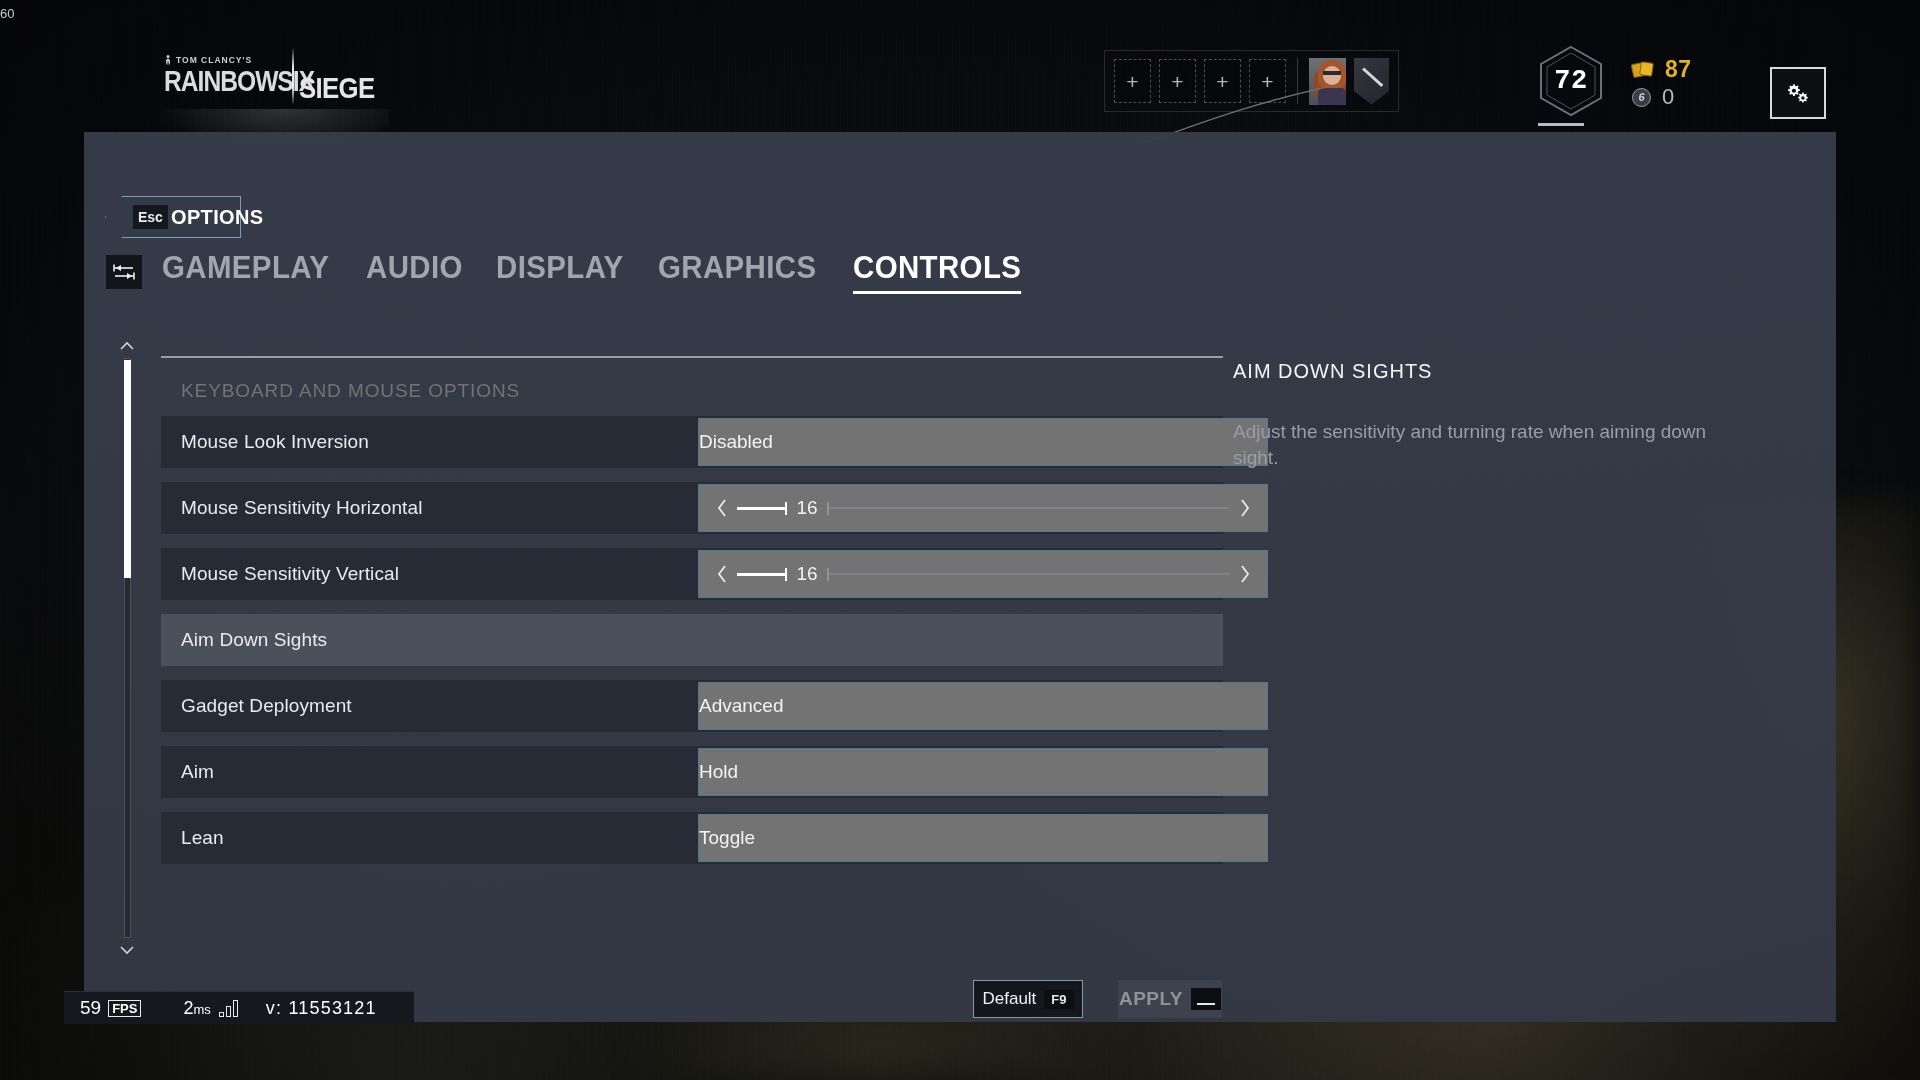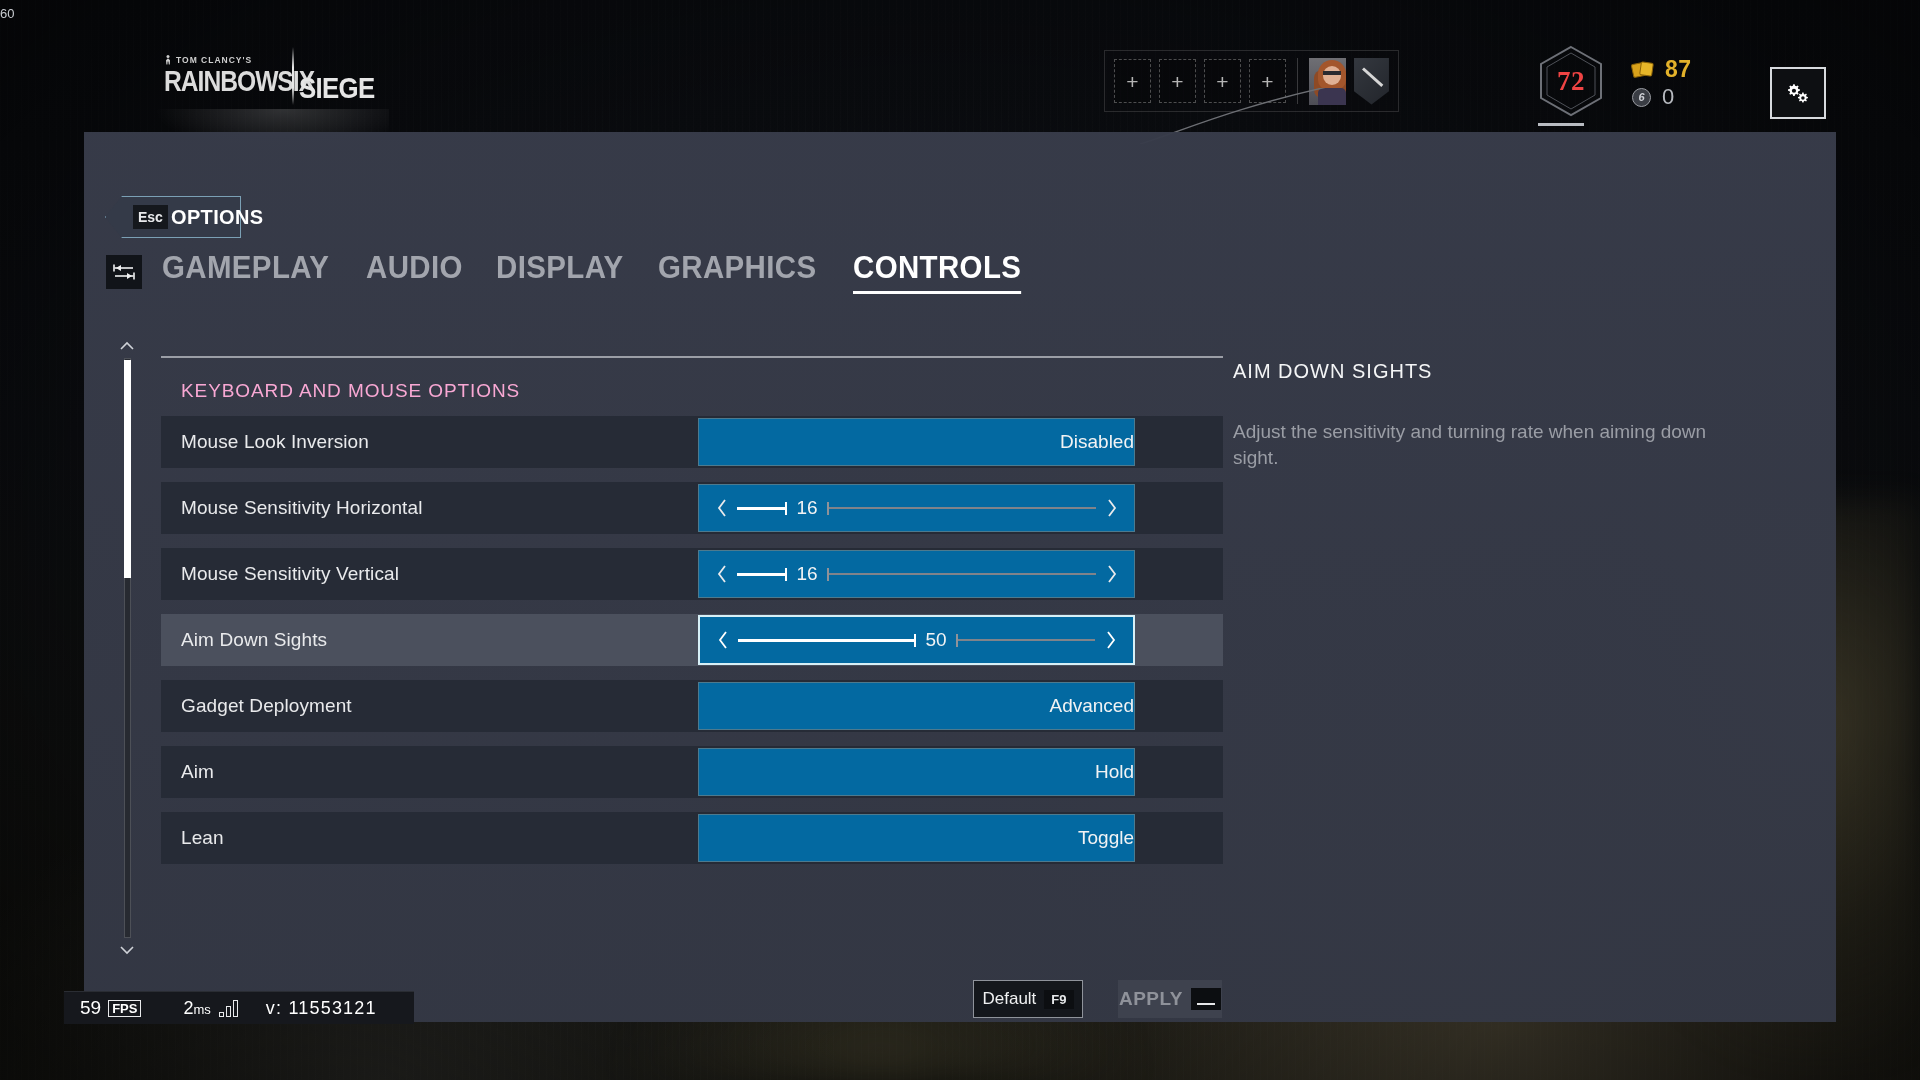--- a/index.html
+++ b/index.html
@@ -120,22 +120,22 @@
   }
   .loadout-wire {
     position: absolute; left: 1140px; top: 88px; width: 200px; height: 56px;
     overflow: hidden; pointer-events: none;
   }
 
   .level-badge { position: absolute; left: 1538px; top: 45px; width: 66px; height: 72px; }
   .hexline { position: absolute; inset: 0; }
   .level-num {
     position: absolute; inset: 0; display: flex; align-items: center; justify-content: center;
-    font-family: Liberation Serif, serif;
-    font-size: 27px; font-weight: bold; color: #ef4444; letter-spacing: 0.5px;
+    font-family: Liberation Mono, monospace;
+    font-size: 27px; font-weight: bold; color: #ffffff; letter-spacing: 0.5px;
   }
   .level-underline {
     position: absolute; left: 1538px; top: 123px; width: 46px; height: 3px; background: #b9bcc2;
   }
 
   .currency { position: absolute; left: 1632px; top: 56px; }
   .cur-row { display: flex; align-items: center; gap: 11px; height: 26px; }
   .cur-row + .cur-row { margin-top: 2px; }
   .renown-icon {
     width: 22px; height: 17px; position: relative;
@@ -224,35 +224,35 @@
     position: absolute; left: 6px; top: 22px; width: 7px; height: 218px;
     background: #ffffff;
   }
 
   
   .list { position: absolute; left: 161px; top: 356px; width: 1062px; }
   .sec-line { width: 1062px; height: 2px; background: #9b9ea6; }
   .sec-title {
     margin-top: 22px; margin-left: 20px;
     font-family: "Liberation Sans Narrow", "Liberation Sans", sans-serif;
-    font-size: 19px; color: #f9a8d4; letter-spacing: 0.9px;
+    font-size: 19px; color: #737373; letter-spacing: 0.9px;
   }
 
   .row {
     position: relative; height: 52px; margin-top: 14px;
     background: #262b36; display: flex; align-items: center;
   }
   .row.selected { background: #4b505d; }
   .row-label {
     margin-left: 20px; font-size: 19px; color: #e9eaec; letter-spacing: 0.1px;
   }
   .row-value {
-    position: absolute; left: 537px; top: 2px; width: 437px; height: 48px;
-    background: #0369a1; border: 1px solid #4d7a8e;
-    display: flex; align-items: center; justify-content: flex-end;
+    position: absolute; left: 537px; top: 2px; width: 570px; height: 48px;
+    background: #737373; border: 1px solid #4d7a8e;
+    display: flex; align-items: center; justify-content: flex-start;
   }
   .row.selected .row-value { border: 2px solid #d7f0f7; top: 1px; height: 50px; }
   .row-value-text { font-size: 19px; color: #f2f3f4; }
 
   
   .slider { position: absolute; inset: 0; display: flex; align-items: center; padding: 0 14px; }
   .sl-arrow { width: 18px; display: flex; align-items: center; justify-content: center; flex: 0 0 auto; }
   .sl-body { flex: 1 1 auto; display: flex; align-items: center; height: 22px; position: relative; margin: 0 6px; }
   .sl-fill-wrap { position: relative; display: flex; align-items: center; height: 22px; flex: 0 0 auto; }
   .sl-fill { height: 3px; background: #ffffff; }
@@ -540,43 +540,20 @@
             <svg width="11" height="18" viewBox="0 0 11 18">
                 <polyline points="3,1 9,9 3,17" fill="none" stroke="#e9eaec" stroke-width="1.8"></polyline>
               </svg>
           </span>
         </div>
       </div>
     </div>
 
     <div class="row selected">
       <div class="row-label">Aim Down Sights</div>
-      <div class="row-value">
-        <div class="slider">
-          <span class="sl-arrow">
-            <svg width="11" height="18" viewBox="0 0 11 18">
-                <polyline points="8,1 2,9 8,17" fill="none" stroke="#ffffff" stroke-width="1.8"></polyline>
-              </svg>
-          </span>
-          <span class="sl-body">
-            <span class="sl-fill-wrap">
-              <span class="sl-fill" style="width:176px"></span>
-              <span class="sl-tick"></span>
-            </span>
-            <span class="sl-num">50</span>
-            <span class="sl-tick-r"></span>
-            <span class="sl-rest"></span>
-          </span>
-          <span class="sl-arrow">
-            <svg width="11" height="18" viewBox="0 0 11 18">
-                <polyline points="3,1 9,9 3,17" fill="none" stroke="#ffffff" stroke-width="1.8"></polyline>
-              </svg>
-          </span>
-        </div>
-      </div>
     </div>
 
     <div class="row">
       <div class="row-label">Gadget Deployment</div>
       <div class="row-value">
         <span class="row-value-text">Advanced</span>
       </div>
     </div>
 
     <div class="row">

